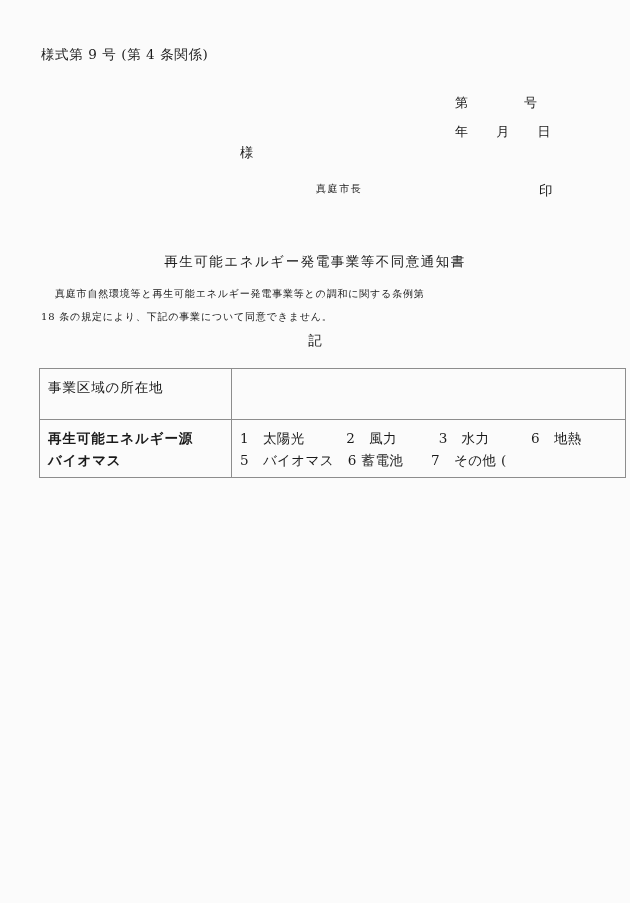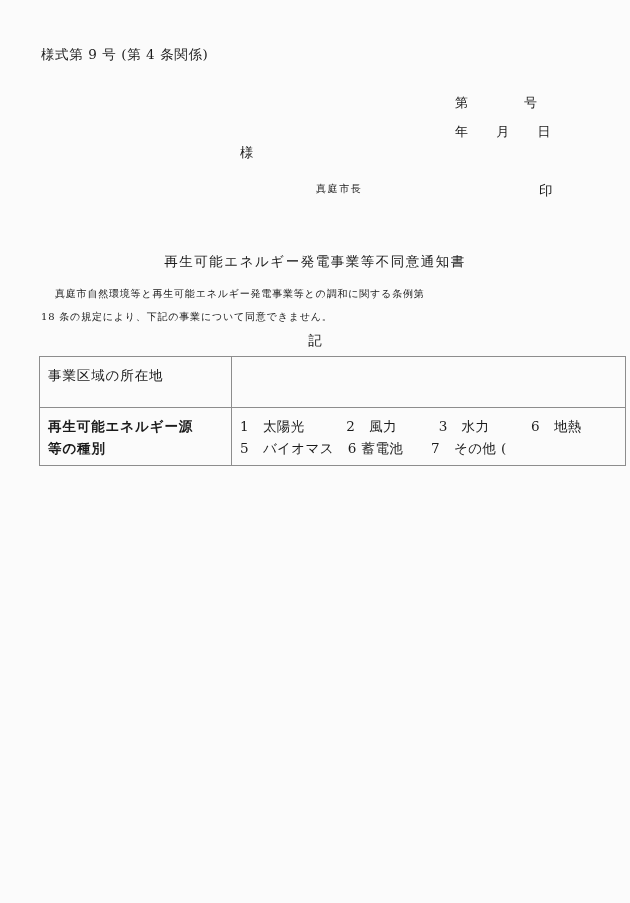--- a/index.html
+++ b/index.html
@@ -87,21 +87,21 @@
     left: 0;
     top: 332px;
     width: 630px;
     text-align: center;
     font-size: 13.5px;
   }
 
   .form-table {
     position: absolute;
     left: 39px;
-    top: 356px;
+    top: 368px;
     width: 552px;
     border-collapse: collapse;
     table-layout: fixed;
   }
   .form-table td {
     border: 1px solid #8d8d8d;
     vertical-align: top;
     font-size: 13.5px;
     padding: 7px 8px 6px 8px;
     line-height: 22px;
@@ -144,21 +144,21 @@
 
   <table class="form-table">
     <tbody>
       <tr class="row-location">
         <td class="cell-label">事業区域の所在地</td>
         <td class="cell-value"></td>
       </tr>
       <tr class="row-energy">
         <td class="cell-label">
           <span class="l2">再生可能エネルギー源</span>
-          <span class="l2">等の種別</span>
+          <span class="l2">バイオマス</span>
         </td>
         <td class="cell-value">
           <span class="opt-line">1　太陽光　　　2　風力　　　3　水力　　　6　地熱</span>
           <span class="opt-line">5　バイオマス　6 蓄電池　　7　その他 (　　　　　　　　　)</span>
         </td>
       </tr>
     </tbody>
   </table>
 
 </div>

